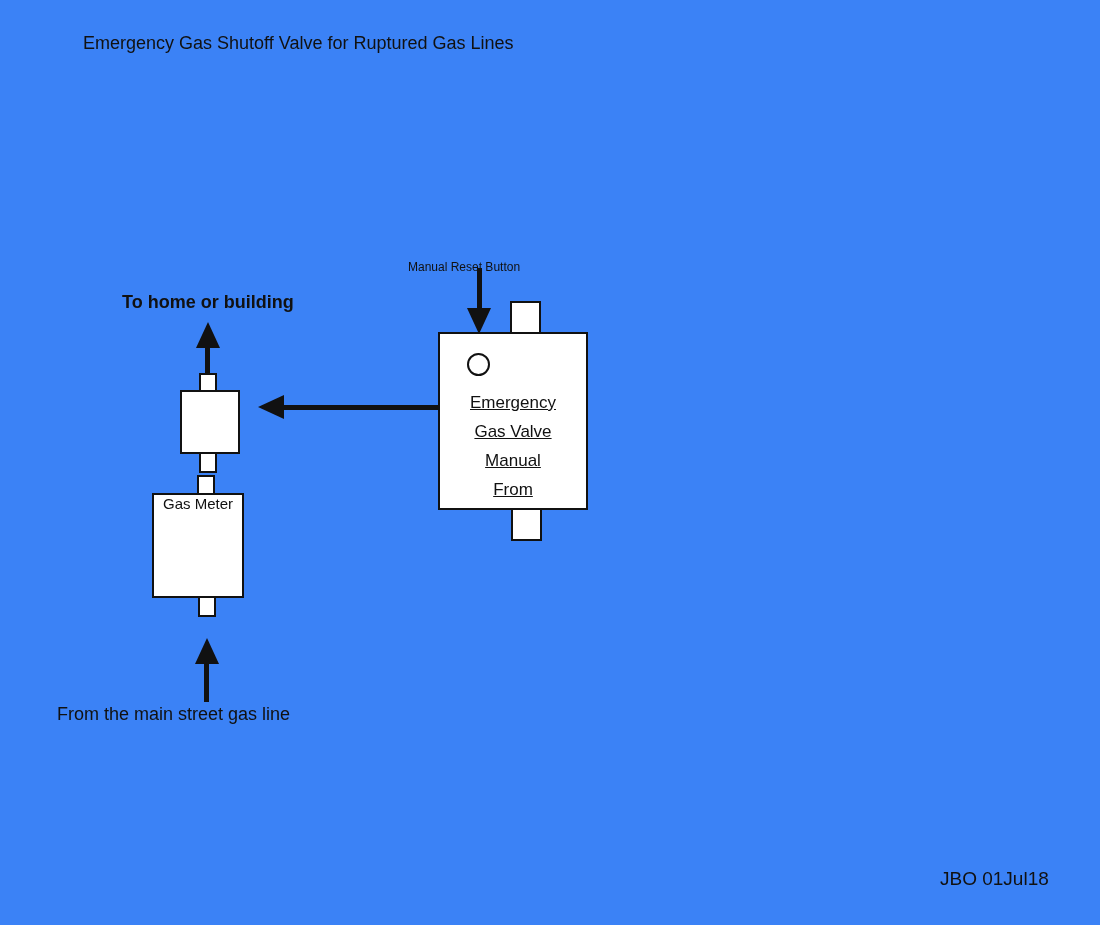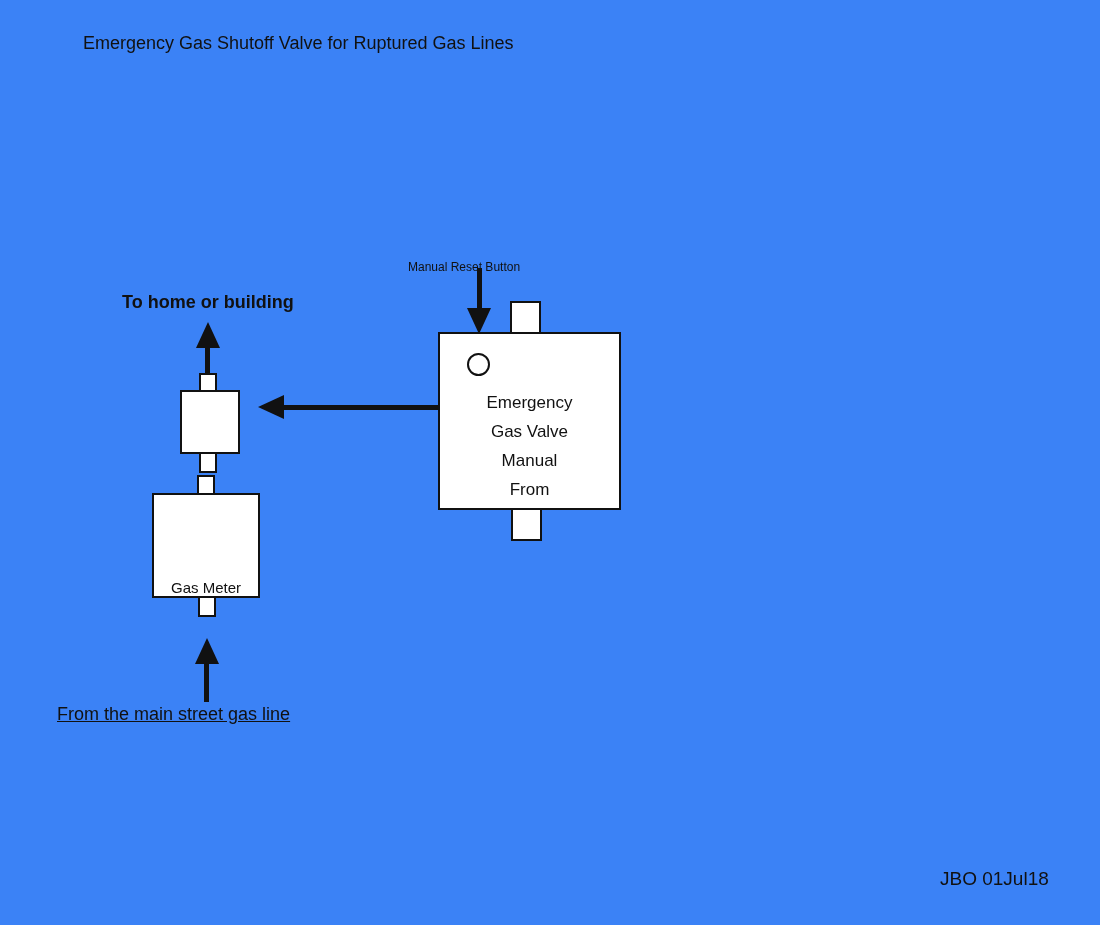--- a/index.html
+++ b/index.html
@@ -66,31 +66,31 @@
   .circle {
     position: absolute;
     box-sizing: border-box;
     border: 2px solid #111111;
     border-radius: 50%;
     background: #ffffff;
   }
   #title { left: 83px; top: 33px; font-size: 18px; }
   #manual-reset-label { left: 408px; top: 260px; font-size: 12px; }
   #to-home-label { left: 122px; top: 292px; font-size: 18px; font-weight: bold; }
-  #from-main-label { left: 57px; top: 704px; font-size: 18px; text-decoration: underline; }
+  #from-main-label { left: 57px; top: 704px; font-size: 18px; }
   #signature { left: 940px; top: 868px; font-size: 19px; }
 
   
   #unit-top-port { left: 510px; top: 301px; width: 31px; height: 34px; }
   #unit-bottom-port { left: 511px; top: 507px; width: 31px; height: 34px; }
   #unit-box {
-    left: 438px; top: 332px; width: 183px; height: 178px;
+    left: 438px; top: 332px; width: 150px; height: 178px;
     display: flex; flex-direction: column; align-items: center;
     justify-content: flex-end; padding-bottom: 4px;
-    font-size: 17px; line-height: 29px; text-align: left;
+    font-size: 17px; line-height: 29px; text-align: left; text-decoration: underline;
   }
   #reset-circle { left: 467px; top: 353px; width: 23px; height: 23px; }
 
   
   #reset-arrow-shaft { left: 477px; top: 268px; height: 42px; }
   #reset-arrow-head { left: 467px; top: 308px; }
 
   
   #link-arrow-head { left: 258px; top: 395px; }
   #link-arrow-shaft { left: 282px; top: 405px; width: 156px; }
@@ -100,22 +100,22 @@
   #valve-box { left: 180px; top: 390px; width: 60px; height: 64px; }
   #valve-bottom-port { left: 199px; top: 452px; width: 18px; height: 21px; }
 
   
   #home-arrow-head { left: 196px; top: 322px; }
   #home-arrow-shaft { left: 205px; top: 346px; height: 27px; }
 
   
   #meter-top-port { left: 197px; top: 475px; width: 18px; height: 20px; }
   #meter-box {
-    left: 152px; top: 493px; width: 108px; height: 105px;
-    display: flex; align-items: flex-end; justify-content: center;
+    left: 152px; top: 493px; width: 92px; height: 105px;
+    display: flex; align-items: flex-start; justify-content: center;
     font-size: 15px;
   }
   #meter-bottom-port { left: 198px; top: 596px; width: 18px; height: 21px; }
 
   
   #street-arrow-head { left: 195px; top: 638px; }
   #street-arrow-shaft { left: 204px; top: 662px; height: 40px; }
 </style>
 </head>
 <body>

